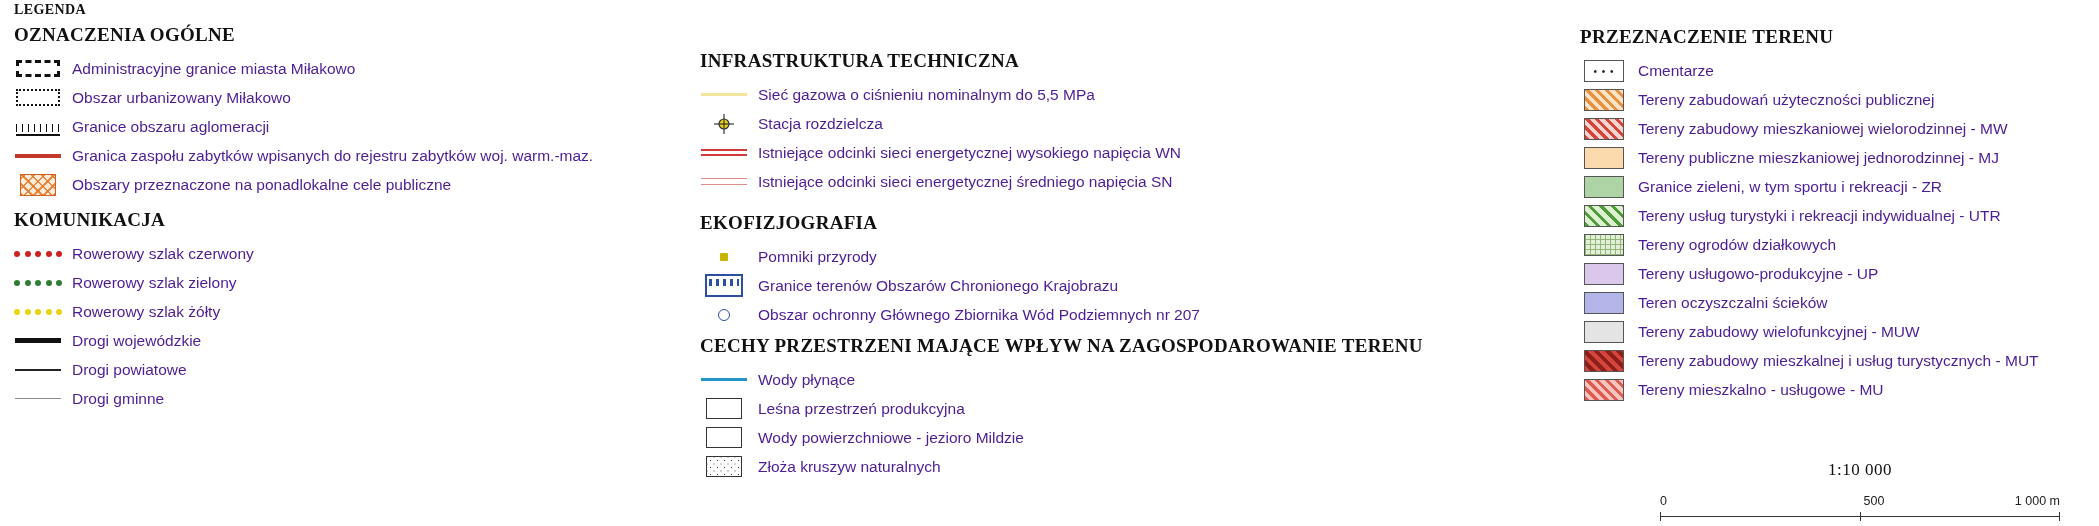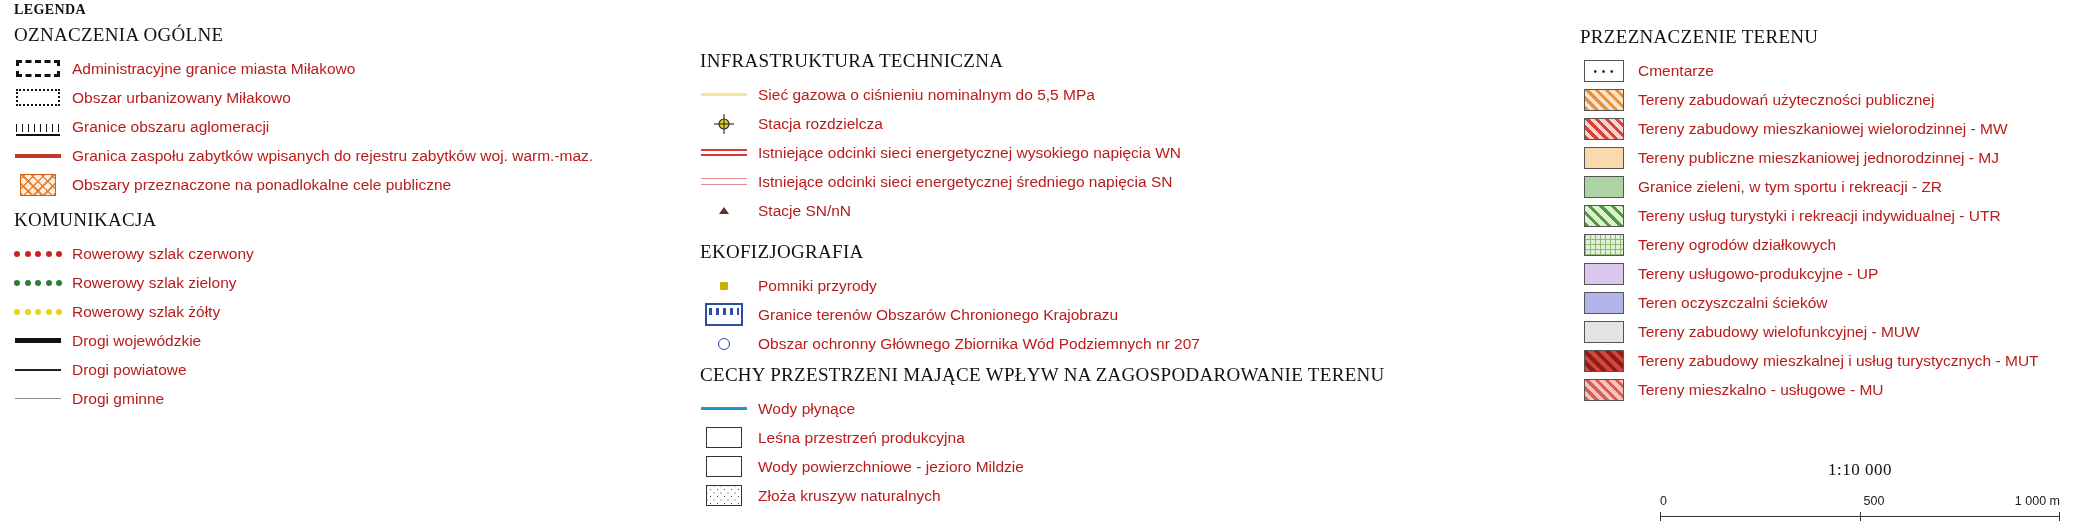--- a/index.html
+++ b/index.html
@@ -33,21 +33,21 @@
   .col {
     position: absolute;
     top: 0;
   }
   .col-left { left: 14px; top: 24px; width: 640px; }
   .col-mid  { left: 700px; top: 50px; width: 760px; }
   .col-right{ left: 1580px; top: 26px; width: 520px; }
 
   .section-head {
     font-family: "Liberation Serif", serif;
-    font-weight: normal;
+    font-weight: bold;
     font-size: 19px;
     letter-spacing: 0.3px;
     margin: 0 0 8px 0;
     white-space: nowrap;
   }
 
   .row {
     display: flex;
     align-items: center;
     height: 29px;
@@ -59,21 +59,21 @@
     height: 22px;
     margin-right: 10px;
     position: relative;
     display: flex;
     align-items: center;
     justify-content: center;
   }
   .lbl {
     font-family: "Liberation Sans", sans-serif;
     font-size: 15.5px;
-    color: #b91c1c;
+    color: #4c1d95;
     line-height: 1;
   }
 
   
   .box-dash-thick {
     width: 44px; height: 17px;
     border: 3px dashed #111;
     box-sizing: border-box;
   }
   .box-dot {
@@ -401,26 +401,20 @@
           <span class="line-double-red"></span>
         </span>
       <span class="lbl">Istniejące odcinki sieci energetycznej wysokiego napięcia WN</span>
     </div>
     <div class="row">
       <span class="sym">
           <span class="line-double-pink"></span>
         </span>
       <span class="lbl">Istniejące odcinki sieci energetycznej średniego napięcia SN</span>
     </div>
-    <div class="row">
-      <span class="sym">
-          <span class="tri-small"></span>
-        </span>
-      <span class="lbl">Stacje SN/nN</span>
-    </div>
 
     <div class="section-head" style="margin-top:16px;">EKOFIZJOGRAFIA</div>
 
     <div class="row">
       <span class="sym">
           <span class="dot-olive"></span>
         </span>
       <span class="lbl">Pomniki przyrody</span>
     </div>
     <div class="row">

